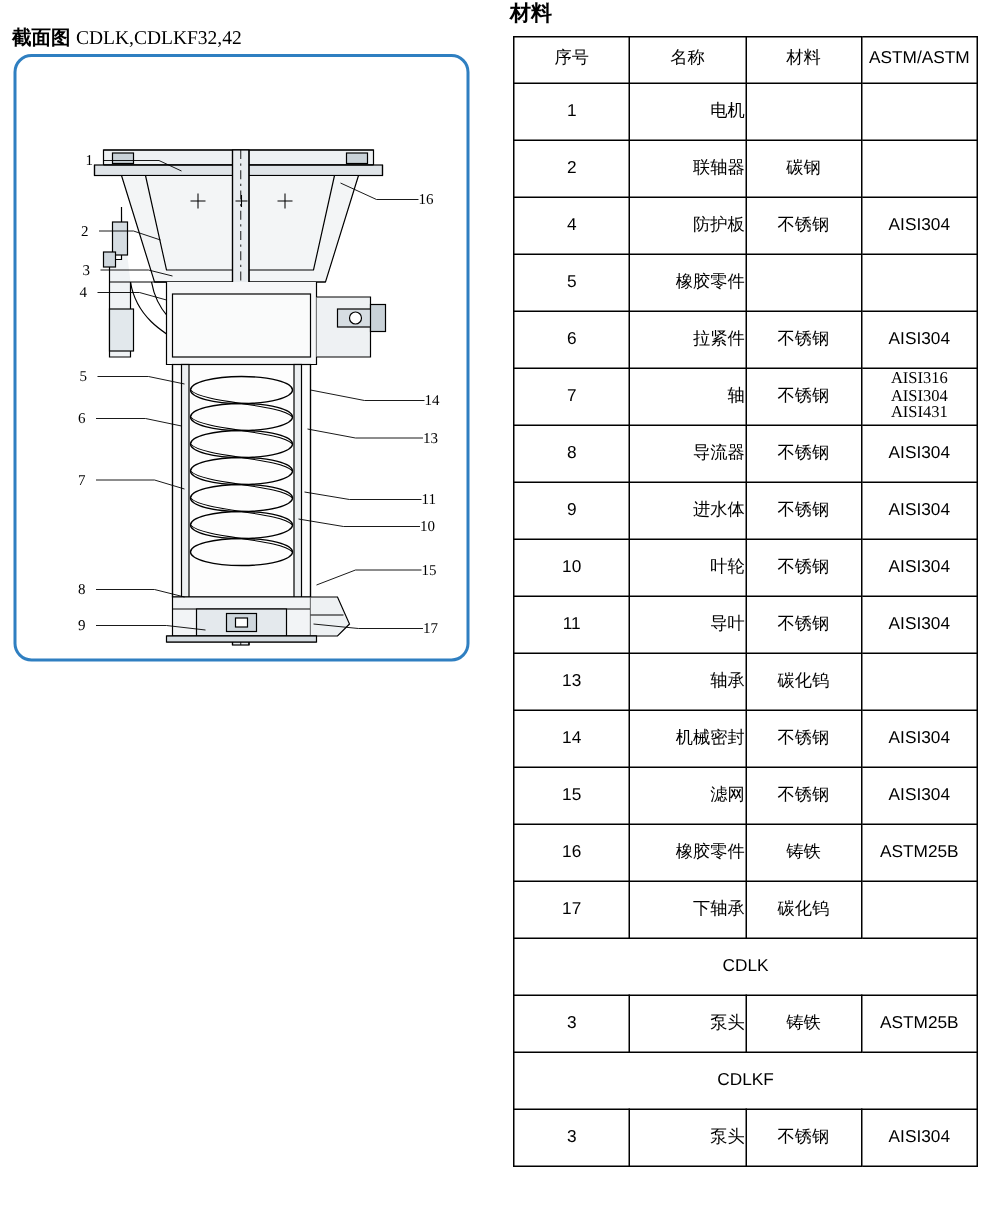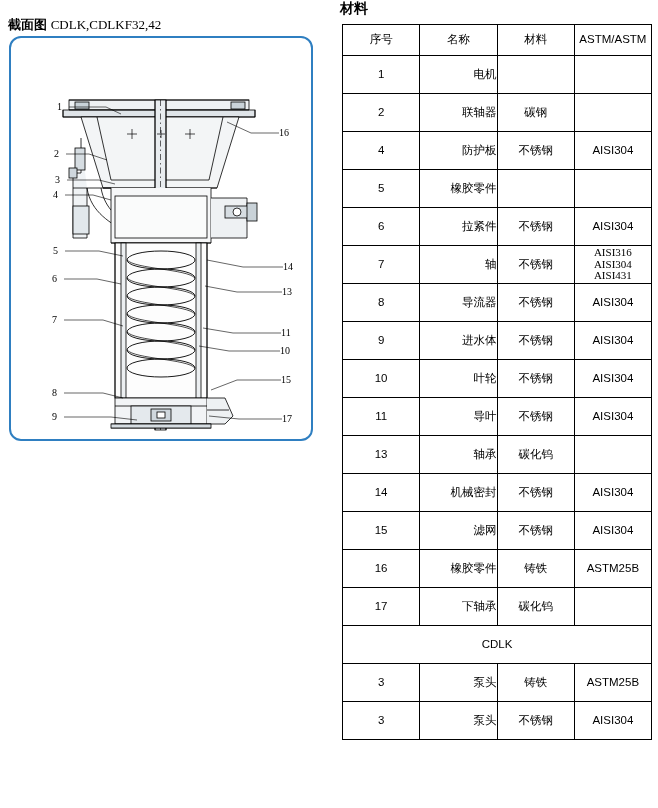--- a/index.html
+++ b/index.html
@@ -409,20 +409,23 @@
         <tr class="sectionrow">
           <td colspan="4">CDLK</td>
         </tr>
         <tr>
           <td class="c0">3</td>
           <td class="c1">泵头</td>
           <td class="c2">铸铁</td>
           <td class="c3 ascii">ASTM25B</td>
         </tr>
 
+        <tr class="sectionrow">
+          <td colspan="4">CDLKF</td>
+        </tr>
         <tr>
           <td class="c0">3</td>
           <td class="c1">泵头</td>
           <td class="c2">不锈钢</td>
           <td class="c3 ascii">AISI304</td>
         </tr>
       </tbody>
     </table>
   </div>
 </div>

